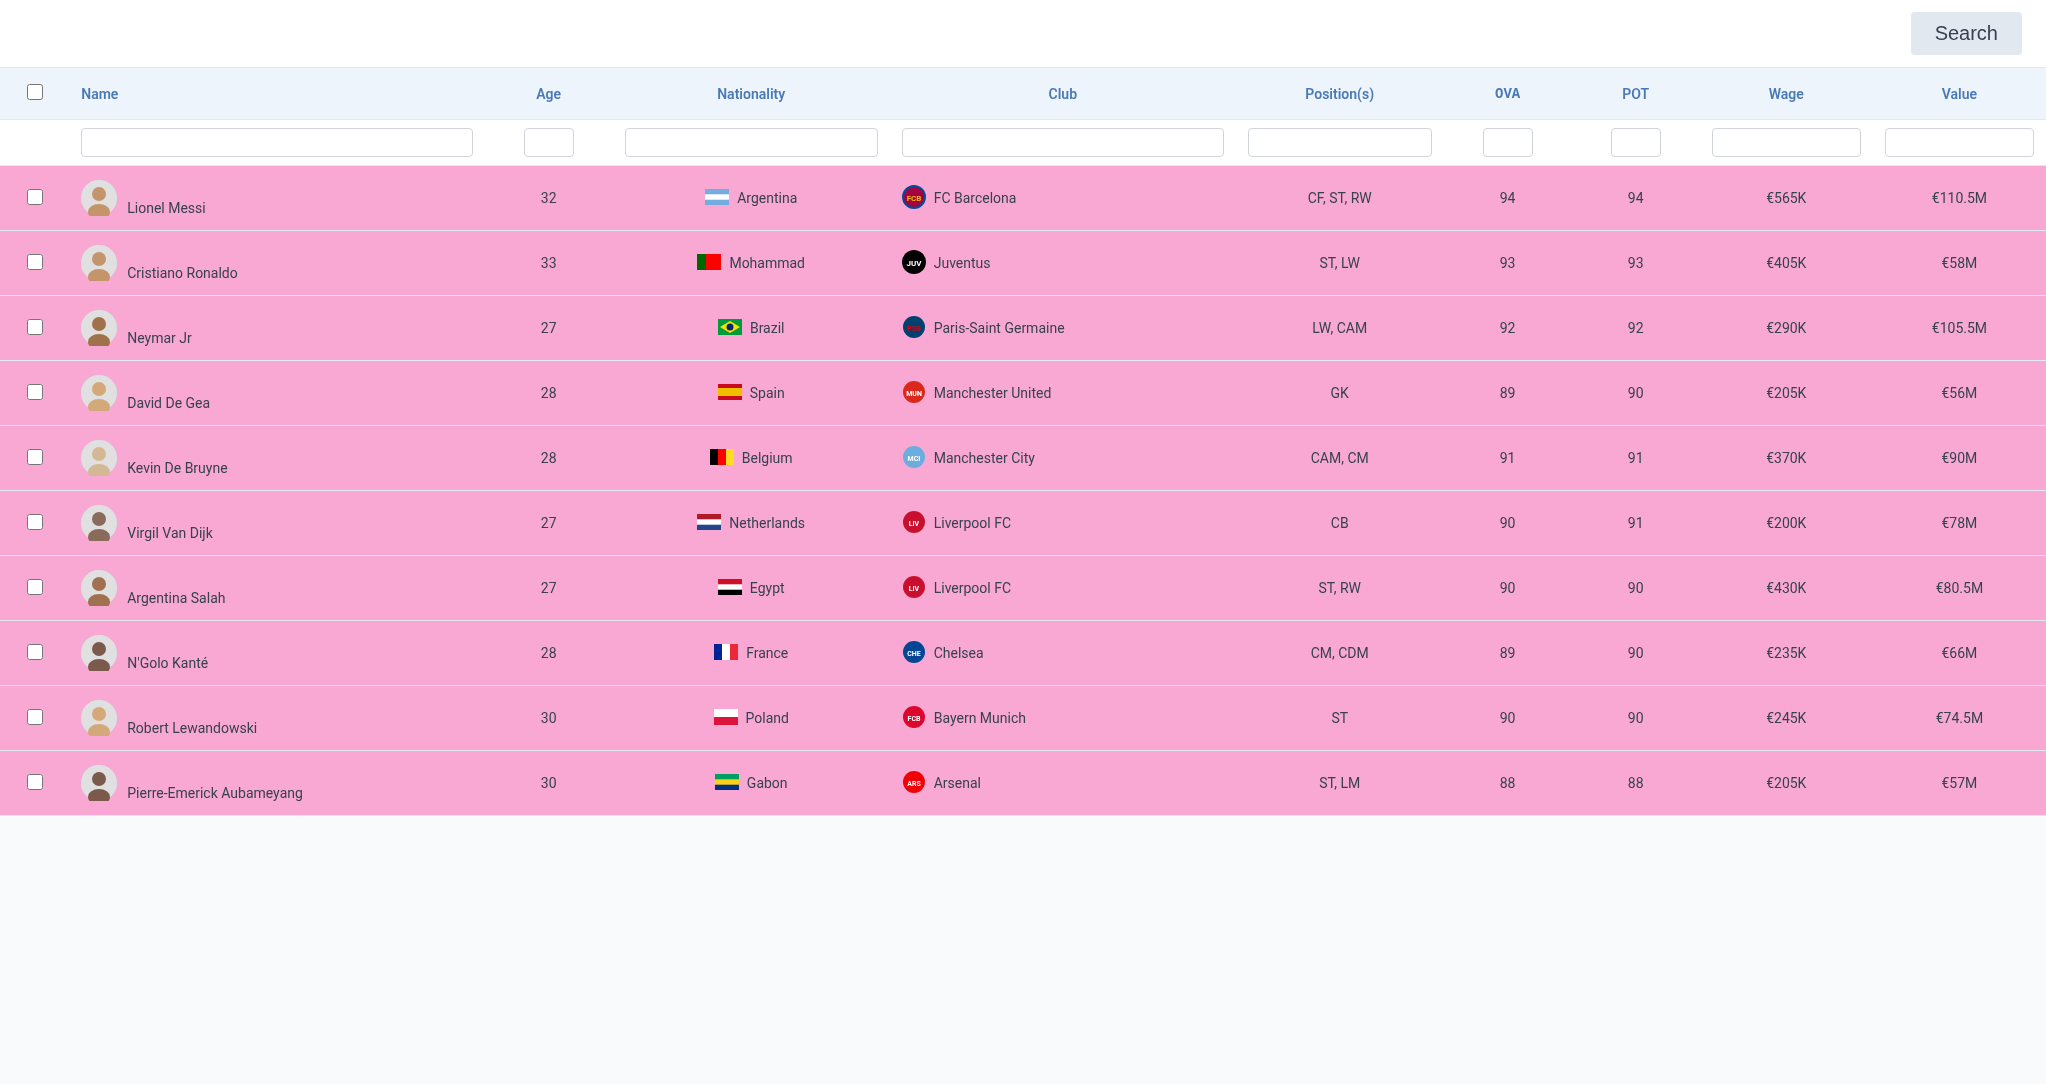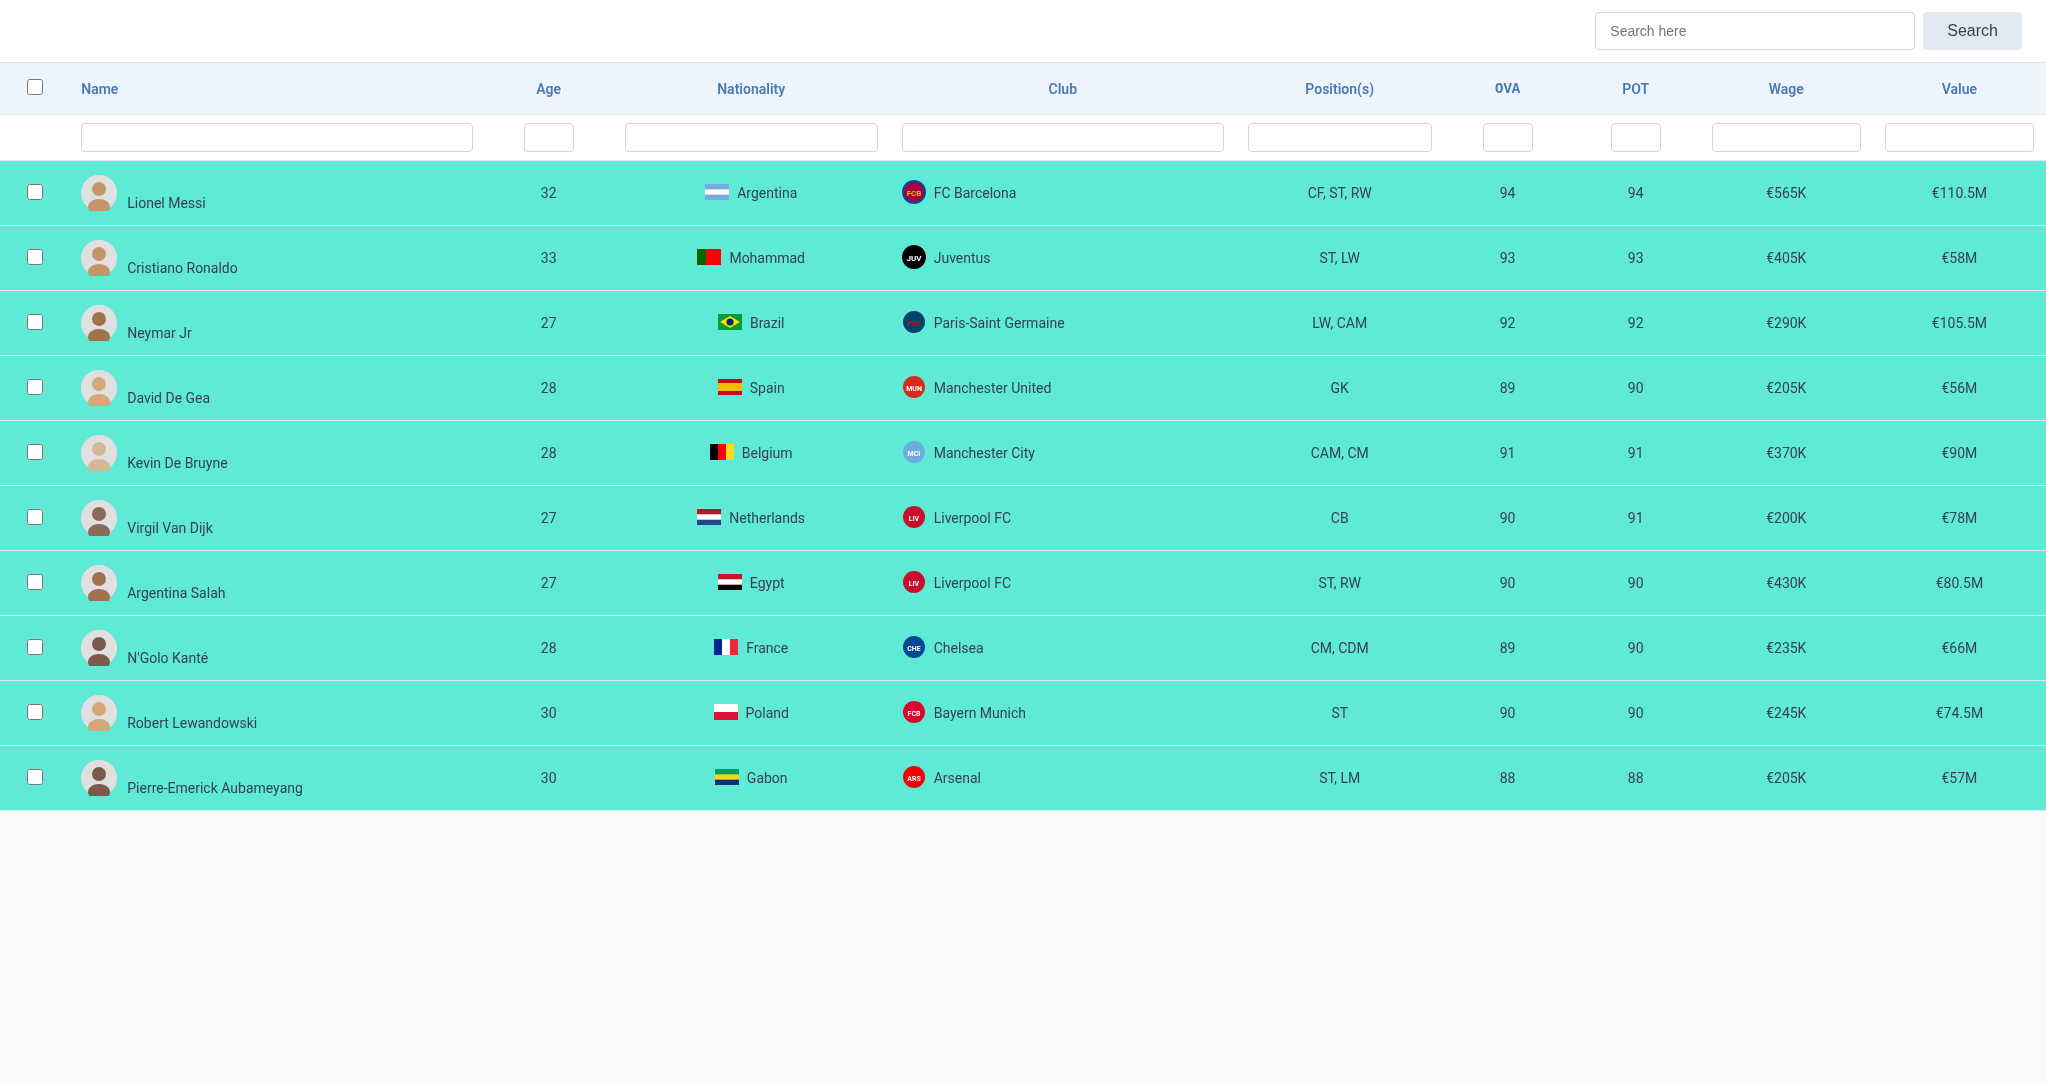--- a/index.html
+++ b/index.html
@@ -25,28 +25,28 @@
       border-radius: 4px;
       font-size: 14px;
       color: #9ca3af;
       outline: none;
     }
     .search-button {
       padding: 10px 24px;
       background: #e2e8f0;
       border: none;
       border-radius: 4px;
-      font-size: 16px;
+      font-size: 20px;
       font-weight: 500;
       color: #374151;
       cursor: pointer;
     }
     .table-container {
       padding: 0;
-      background: #5eead4;
+      background: #f9a8d4;
       margin: 0;
     }
     table {
       width: 100%;
       border-collapse: collapse;
     }
     thead tr:first-child {
       background: #eef4fb;
     }
     thead tr:first-child th {
@@ -118,21 +118,20 @@
       align-items: center;
       justify-content: center;
       font-size: 18px;
       flex-shrink: 0;
     }
   </style>
 </head>
 <body>
 
 <div class="top-bar">
-  <input class="search-input" type="text" placeholder="Search here" style="">
   <button class="search-button">Search</button>
 </div>
 
 <div class="table-container">
   <table>
     <thead>
       <tr>
         <th class="checkbox-cell">
           <input type="checkbox" style="">
         </th>

